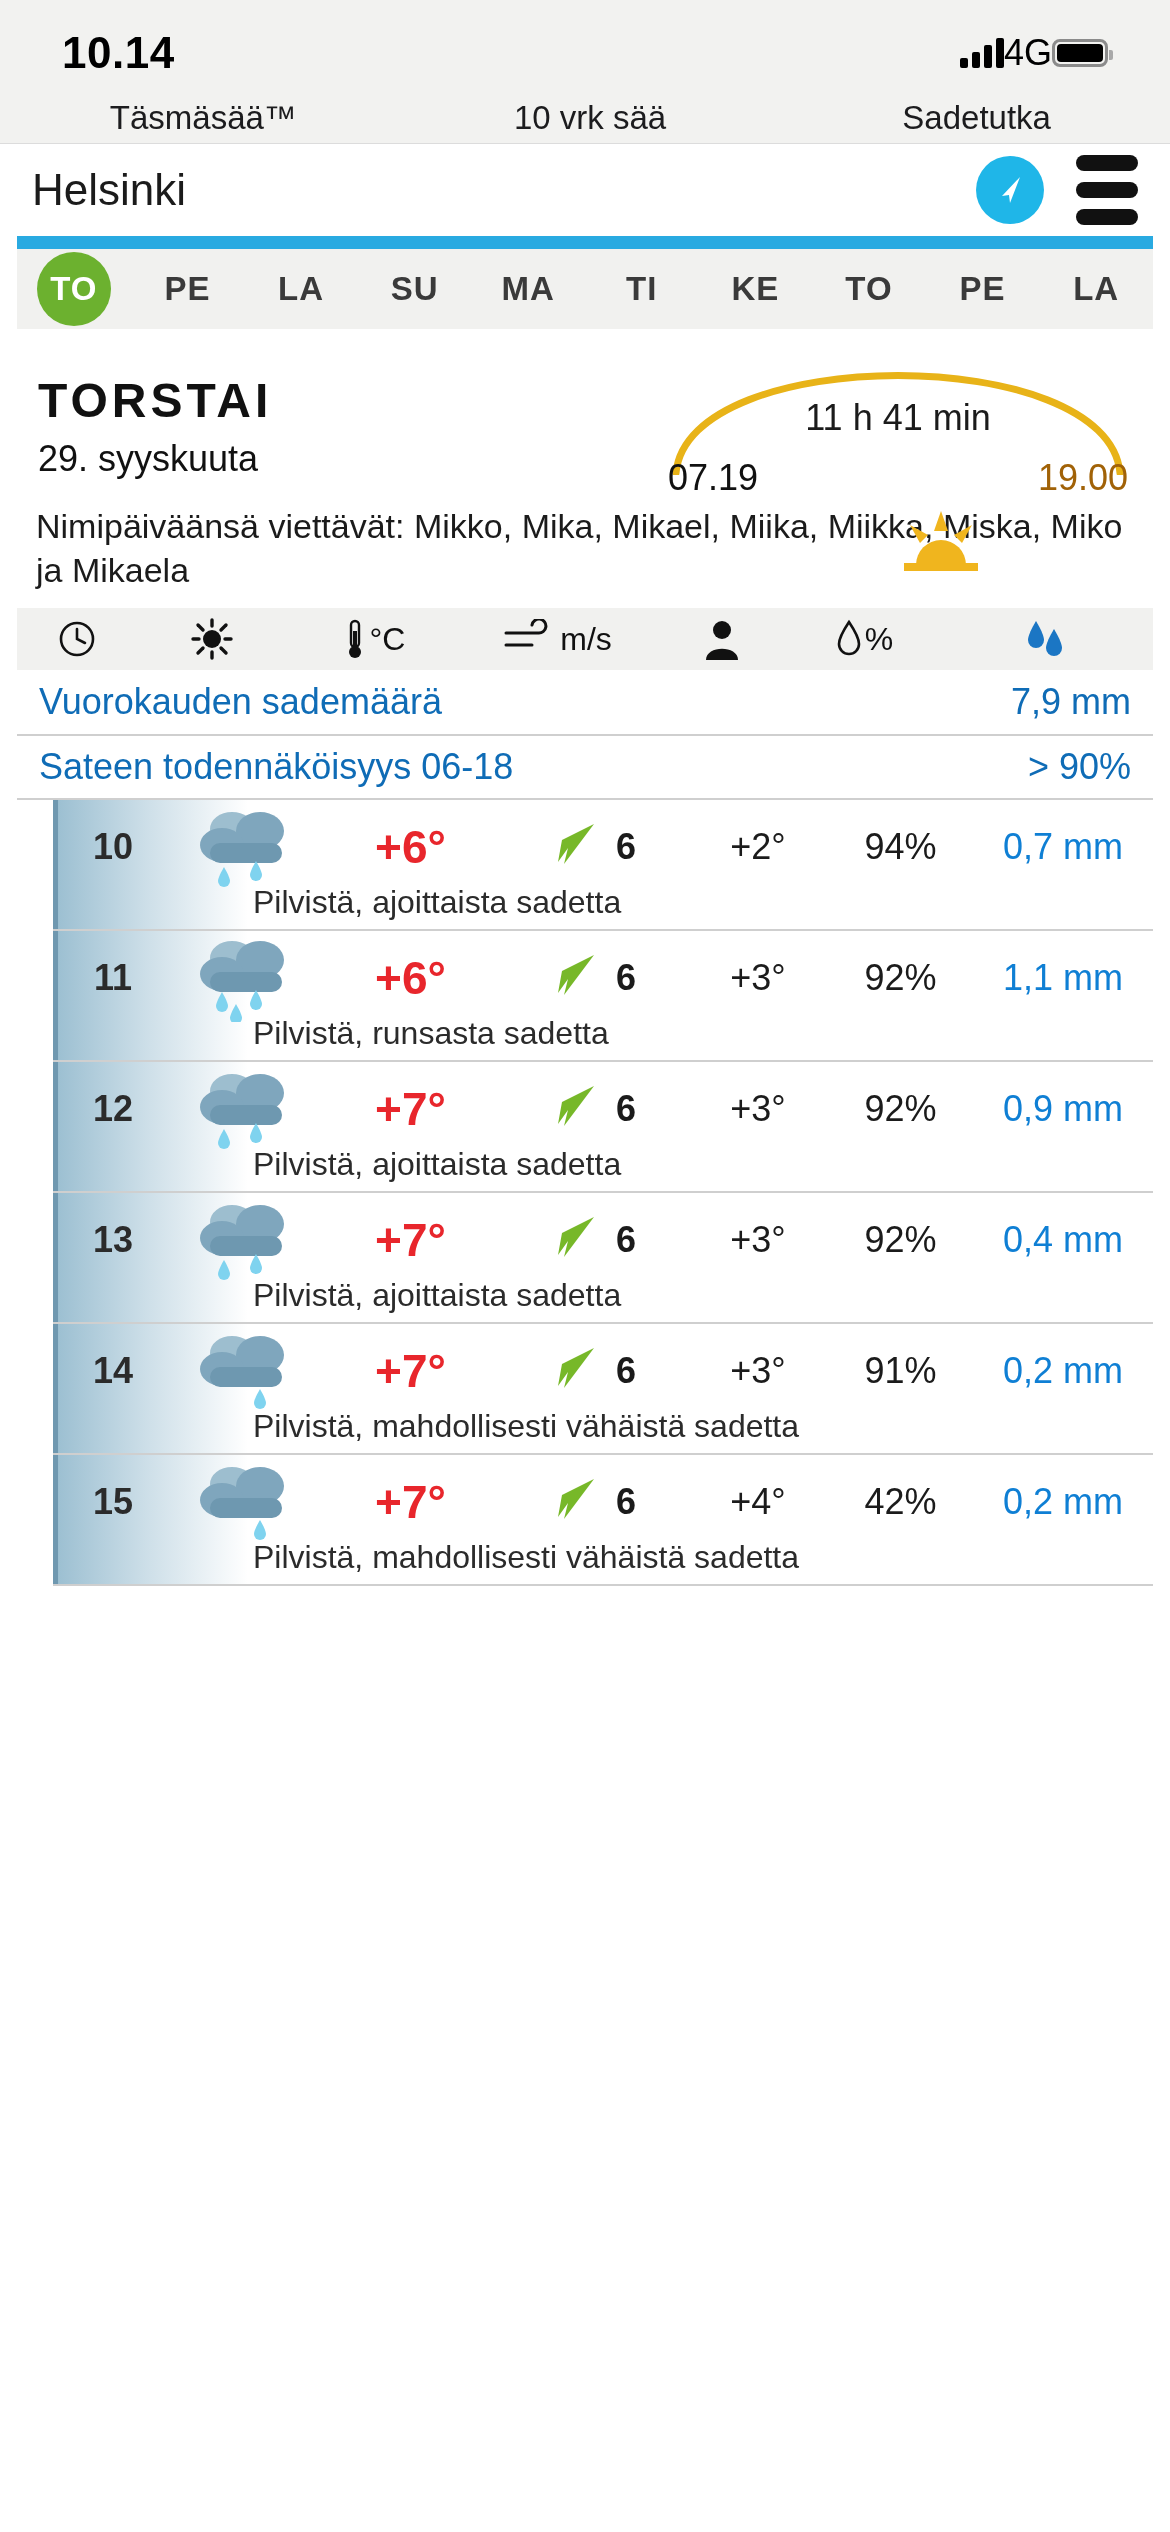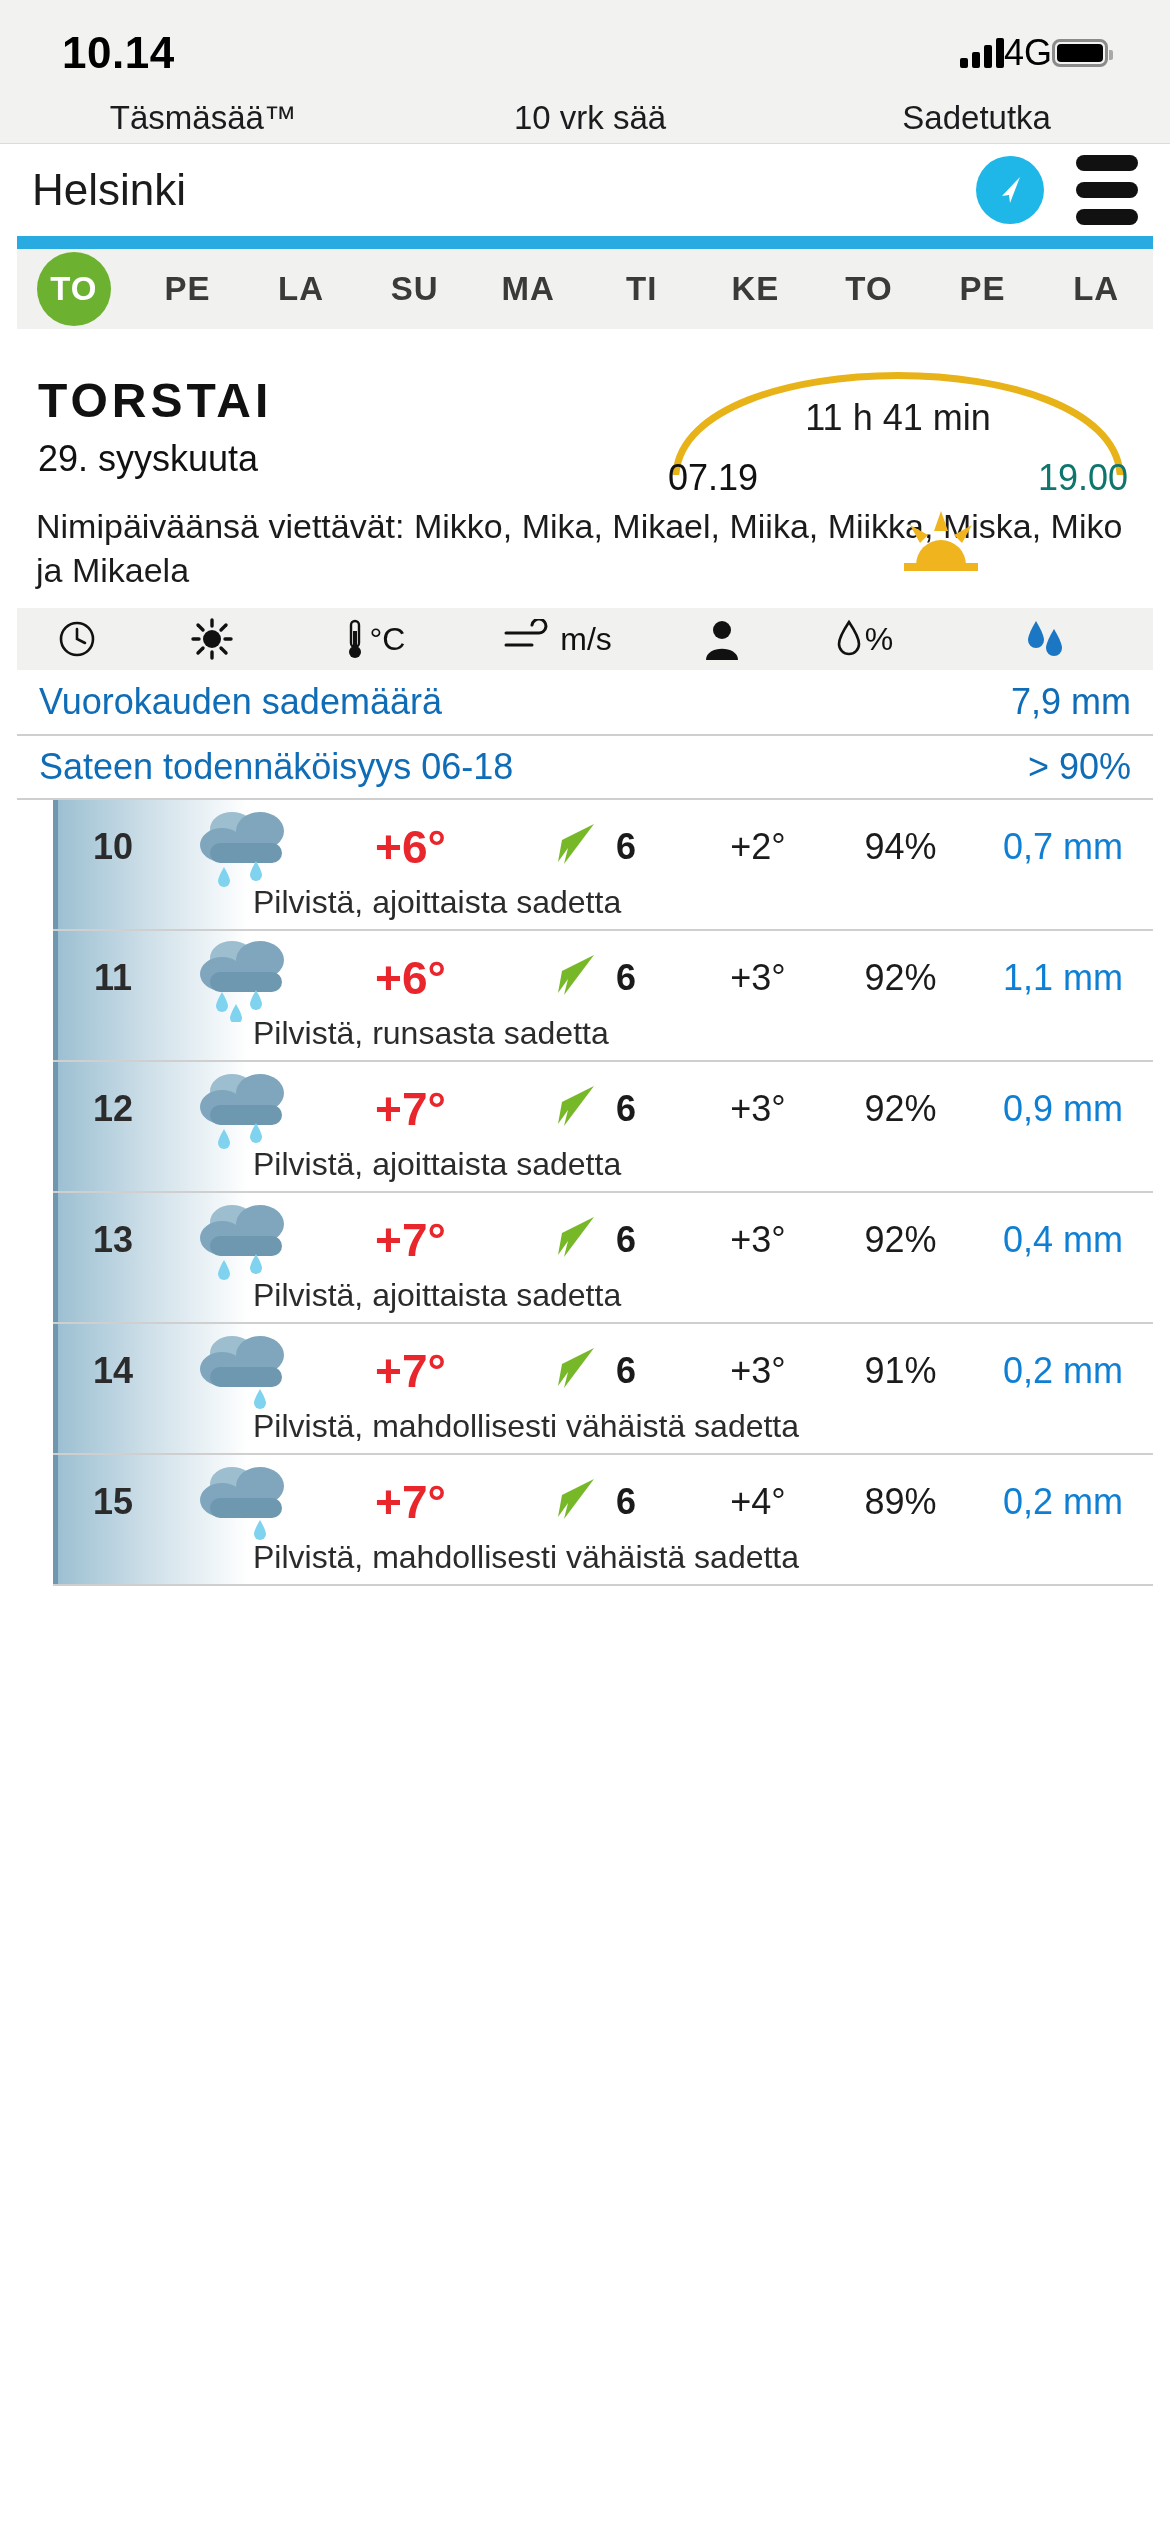--- a/index.html
+++ b/index.html
@@ -76,21 +76,21 @@
   .dayhead { position: relative; padding: 44px 0 0 0; height: 170px; }
   .dayname { font-size: 48px; font-weight: bold; letter-spacing: 4px; color: #111; margin-left: 38px; }
   .daydate { font-size: 36px; color: #111; margin-left: 38px; margin-top: 10px; }
   .sunwrap { position: absolute; right: 42px; top: 6px; width: 460px; height: 160px; }
   .sunwrap svg { position: absolute; left: 0; top: 0; }
   .daylen {
     position: absolute; width: 100%; text-align: center; top: 62px;
     font-size: 36px; color: #1b1b1b;
   }
   .sunrise { position: absolute; left: 0px; bottom: -4px; font-size: 36px; color: #111; }
-  .sunset  { position: absolute; right: 0px; bottom: -4px; font-size: 36px; color: #0f766e; }
+  .sunset  { position: absolute; right: 0px; bottom: -4px; font-size: 36px; color: #a16207; }
   .sunicon { position: absolute; left: 50%; transform: translateX(-50%); bottom: -14px; }
 
   .namedays {
     font-size: 34px; color: #1b1b1b; line-height: 1.28;
     margin: 6px 36px 0 36px;
   }
 
   
   .colhead {
     margin: 16px 17px 0 17px; background: #f1f1ef; height: 62px;
@@ -464,21 +464,21 @@
           </svg>
         </div>
         <div class="c-temp">+7°</div>
         <div class="c-wind">
           <svg width="54" height="58" viewBox="0 0 54 58">
             <path d="M44 6 L14 46 L18 30 L8 44 L12 22 Z" fill="#77b829"></path>
           </svg>
           <span class="wnum">6</span>
         </div>
         <div class="c-feel">+4°</div>
-        <div class="c-hum">89%</div>
+        <div class="c-hum">42%</div>
         <div class="c-rain">0,2 mm</div>
       </div>
       <div class="hrow-desc">Pilvistä, mahdollisesti vähäistä sadetta</div>
     </div>
 
   </div>
 
 
 </div>
 

